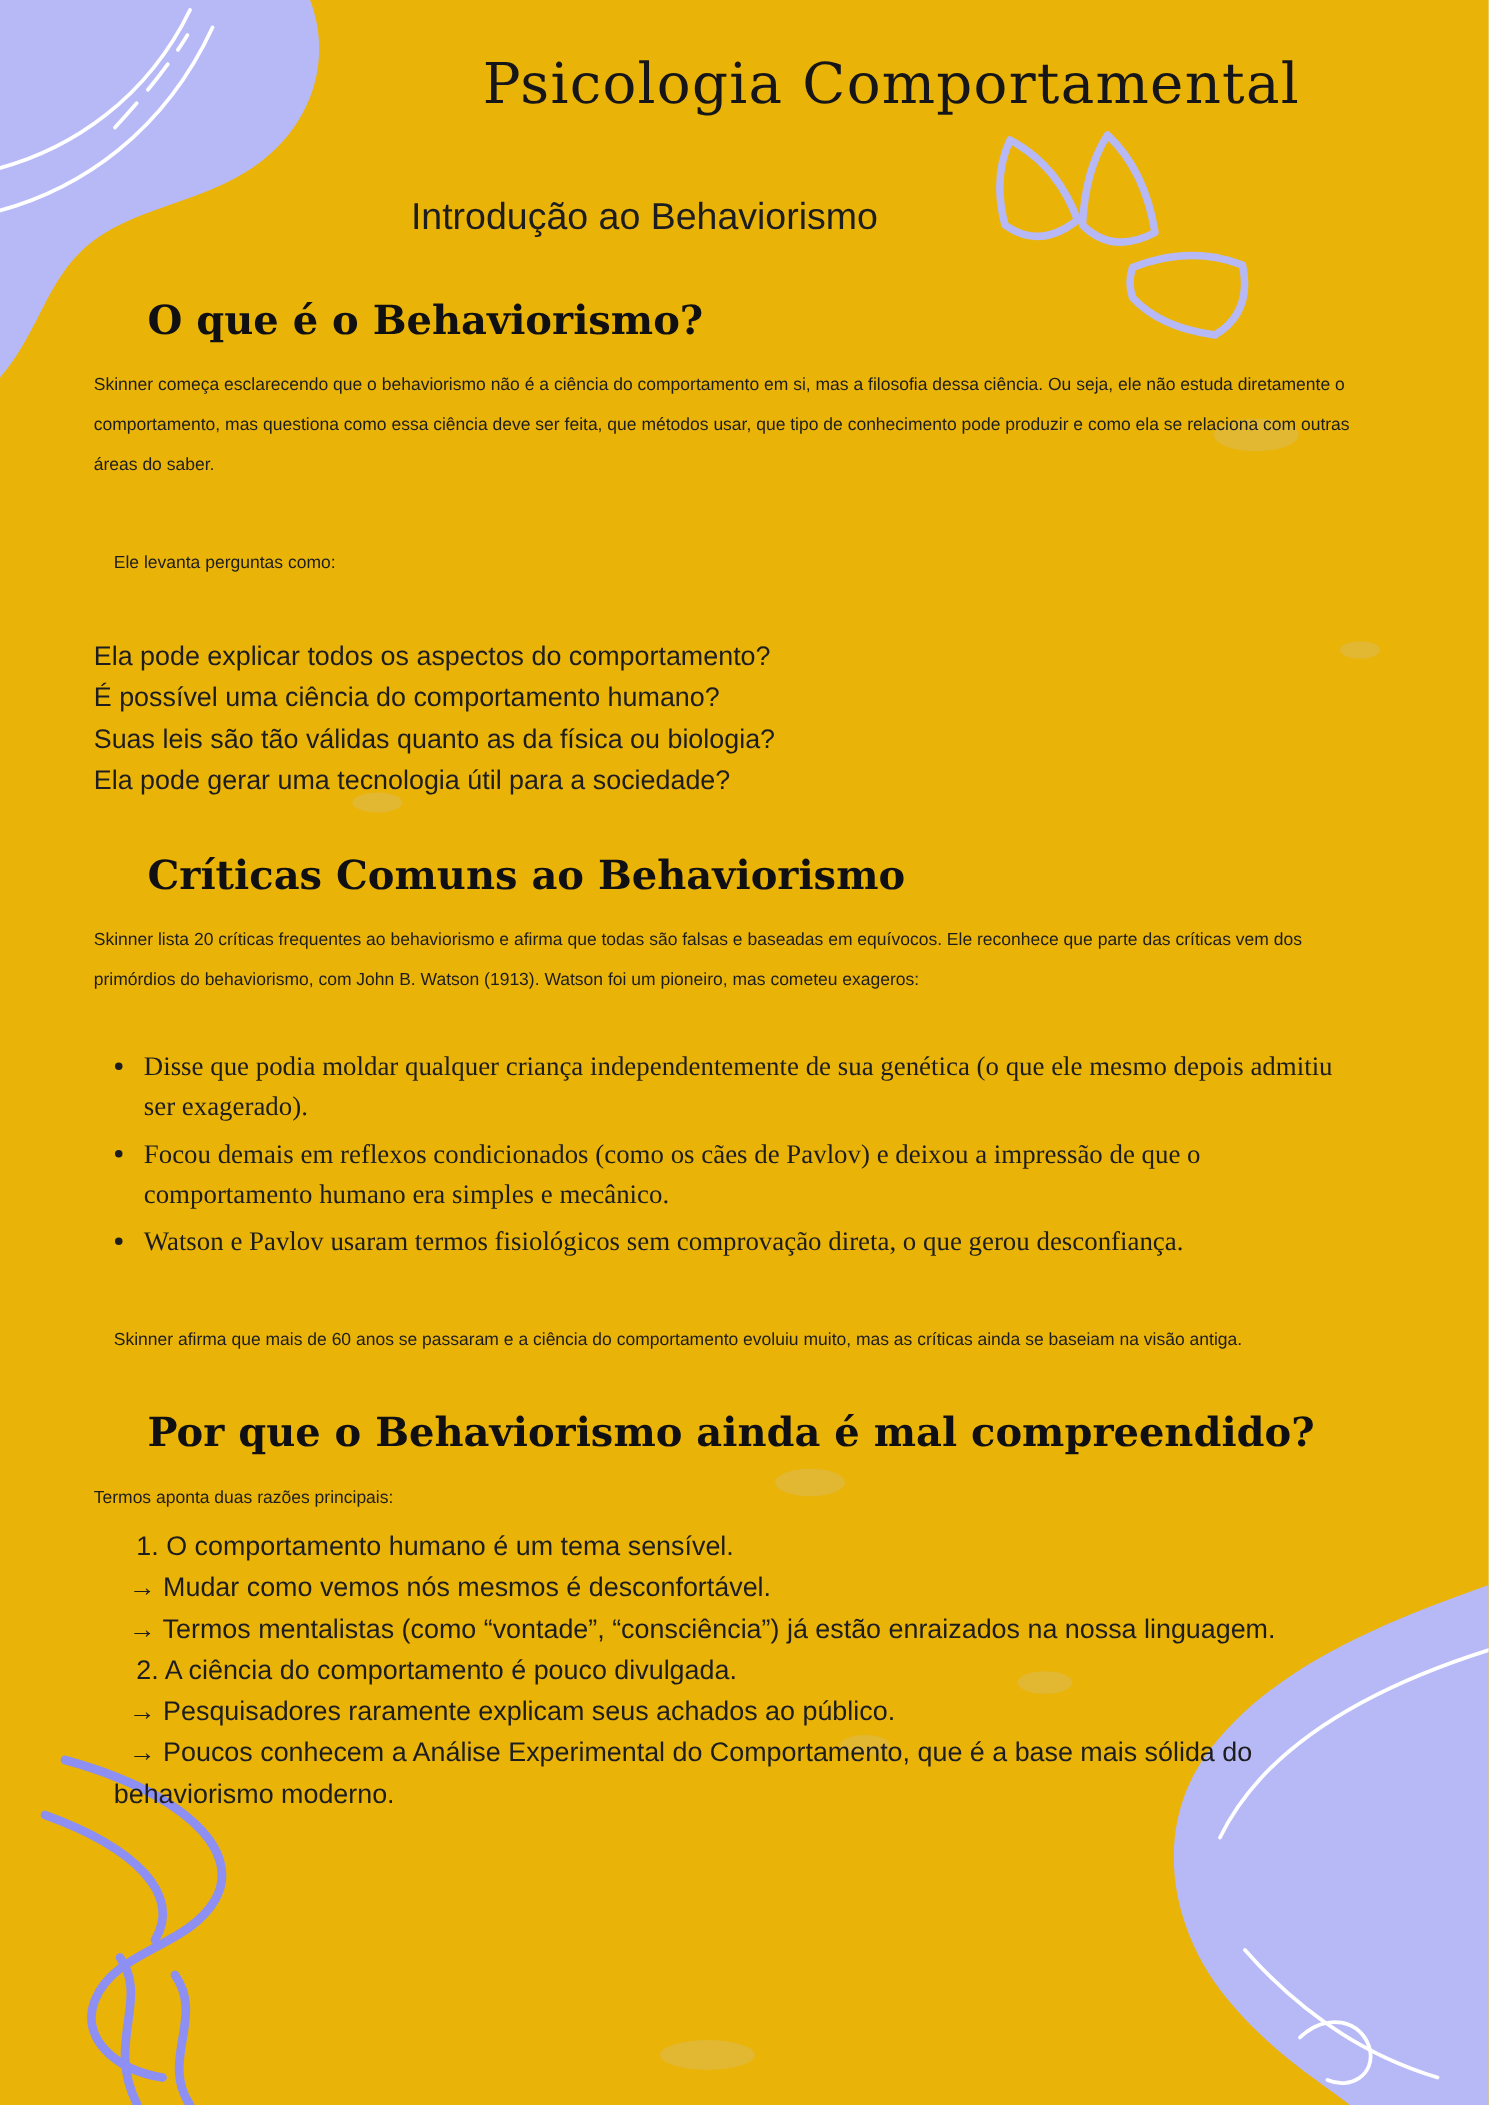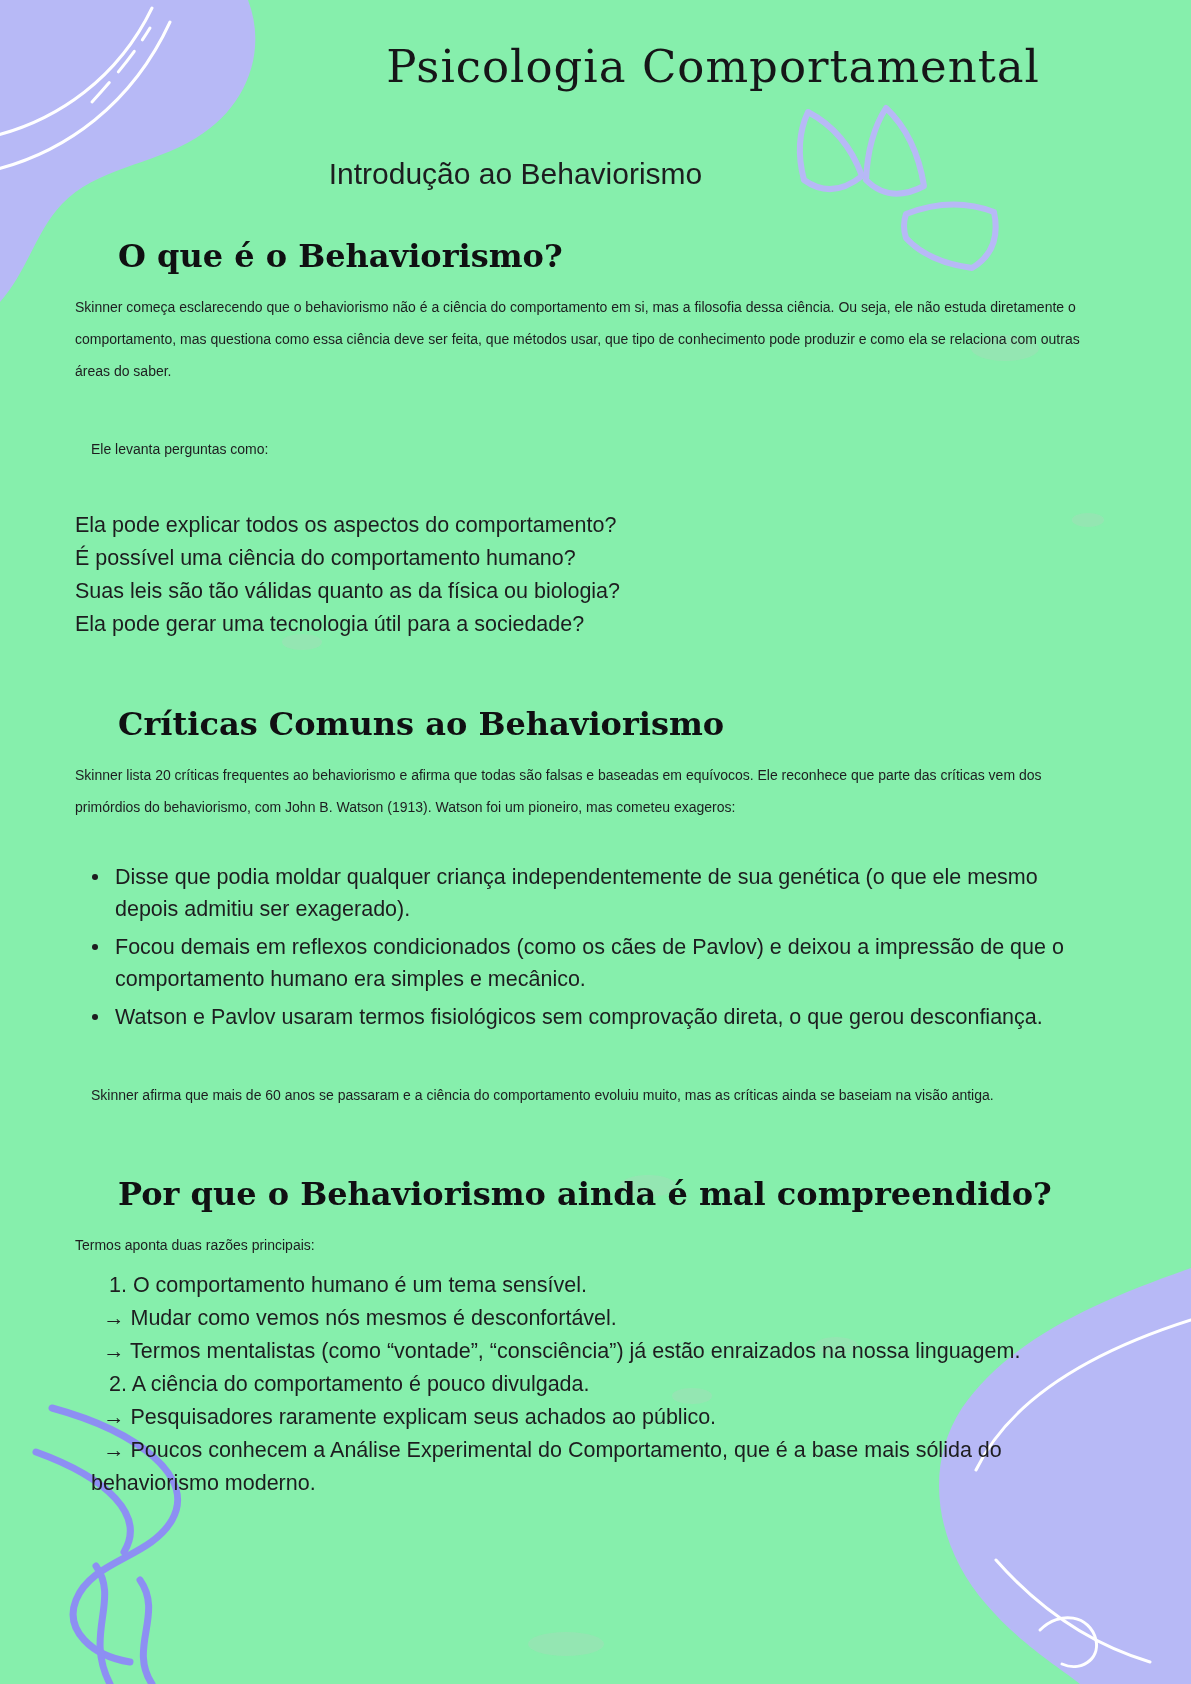--- a/index.html
+++ b/index.html
@@ -1,20 +1,20 @@
 <!DOCTYPE html>
 <html><head>
 <meta charset="utf-8">
 <style>
   html,body { margin:0; padding:0; background:#e9e9ec; }
   .page {
     position:relative;
     width:1191px; height:1684px;
     margin:0 auto;
-    background:#86efac;
+    background:#eab308;
     overflow:hidden;
     font-family:"Liberation Sans", sans-serif;
     color:#1d1d1f;
   }
   .deco {
     position:absolute; inset:0;
     width:1191px; height:1684px;
     pointer-events:none;
     z-index:0;
   }
@@ -44,39 +44,40 @@
     color:#1d1d1f;
   }
   .h-serif {
     font-family:"DejaVu Serif", serif;
     font-weight:700;
     font-size:32px;
     color:#101012;
     margin:0 0 0 43px;
   }
   .h-first  { margin-top:46px; }
-  .h-mid    { margin-top:64px; }
+  .h-mid    { margin-top:40px; }
   .p {
     font-size:14px;
     line-height:32px;
     margin:16px 0 0 0;
     max-width:1020px;
   }
   .gap { margin-top:46px;margin-left:16px; }
   .line {
     font-size:21.5px;
     line-height:33px;
     margin:0;
   }
   .qblock { margin-top:44px; }
   ul.bullets {
     list-style:none;
     margin:38px 0 0 0;
     padding:0 0 0 40px;
     max-width:980px;
+    font-family:Liberation Serif, serif;
   }
   ul.bullets li {
     position:relative;
     font-size:21.5px;
     line-height:32px;
     margin-bottom:6px;
   }
   ul.bullets li::before {
     content:"";
     position:absolute;

